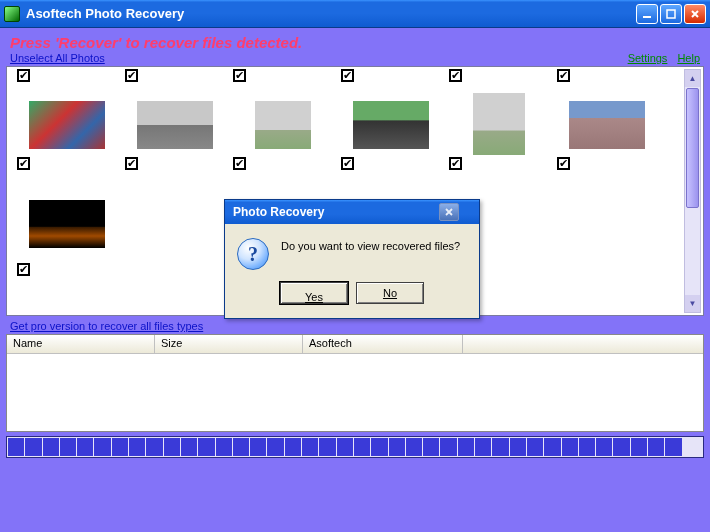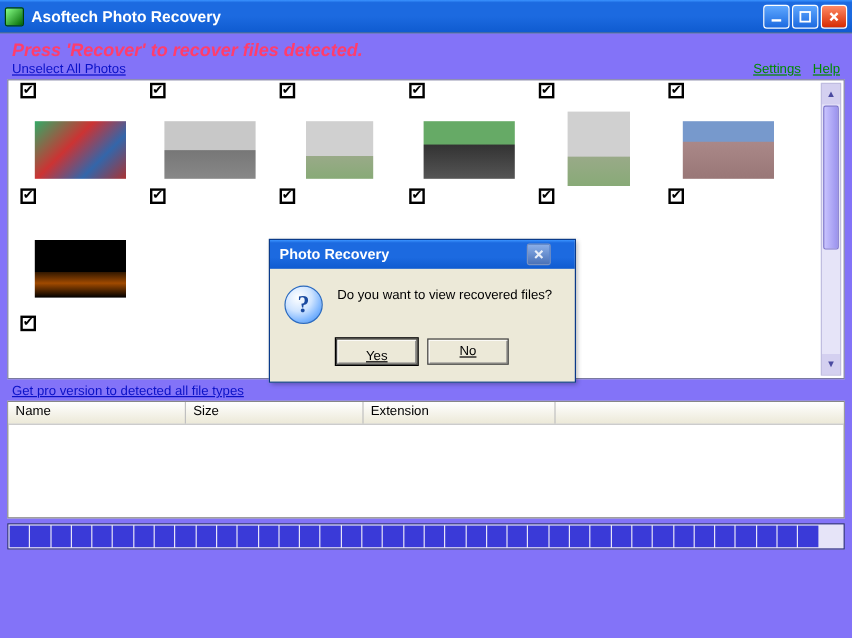--- a/index.html
+++ b/index.html
@@ -322,28 +322,28 @@
     <div class="vscrollbar">
       <div class="arrow">▲</div>
       <div class="track">
         <div class="thumb-sb"></div>
       </div>
       <div class="arrow bot">▼</div>
     </div>
   </div>
 
   <div class="prolink">
-    <a href="#" class="link">Get pro version to detected all file types</a>
+    <a href="#" class="link">Get pro version to recover all files types</a>
   </div>
 
   <div class="file-table">
     <div class="file-table-head">
       <div class="col name">Name</div>
       <div class="col size">Size</div>
-      <div class="col ext">Extension</div>
+      <div class="col ext">Asoftech</div>
       <div class="col rest"></div>
     </div>
   </div>
 
   <div class="progress" id="progress">
       <div class="seg"></div>
       <div class="seg"></div>
       <div class="seg"></div>
       <div class="seg"></div>
       <div class="seg"></div>

